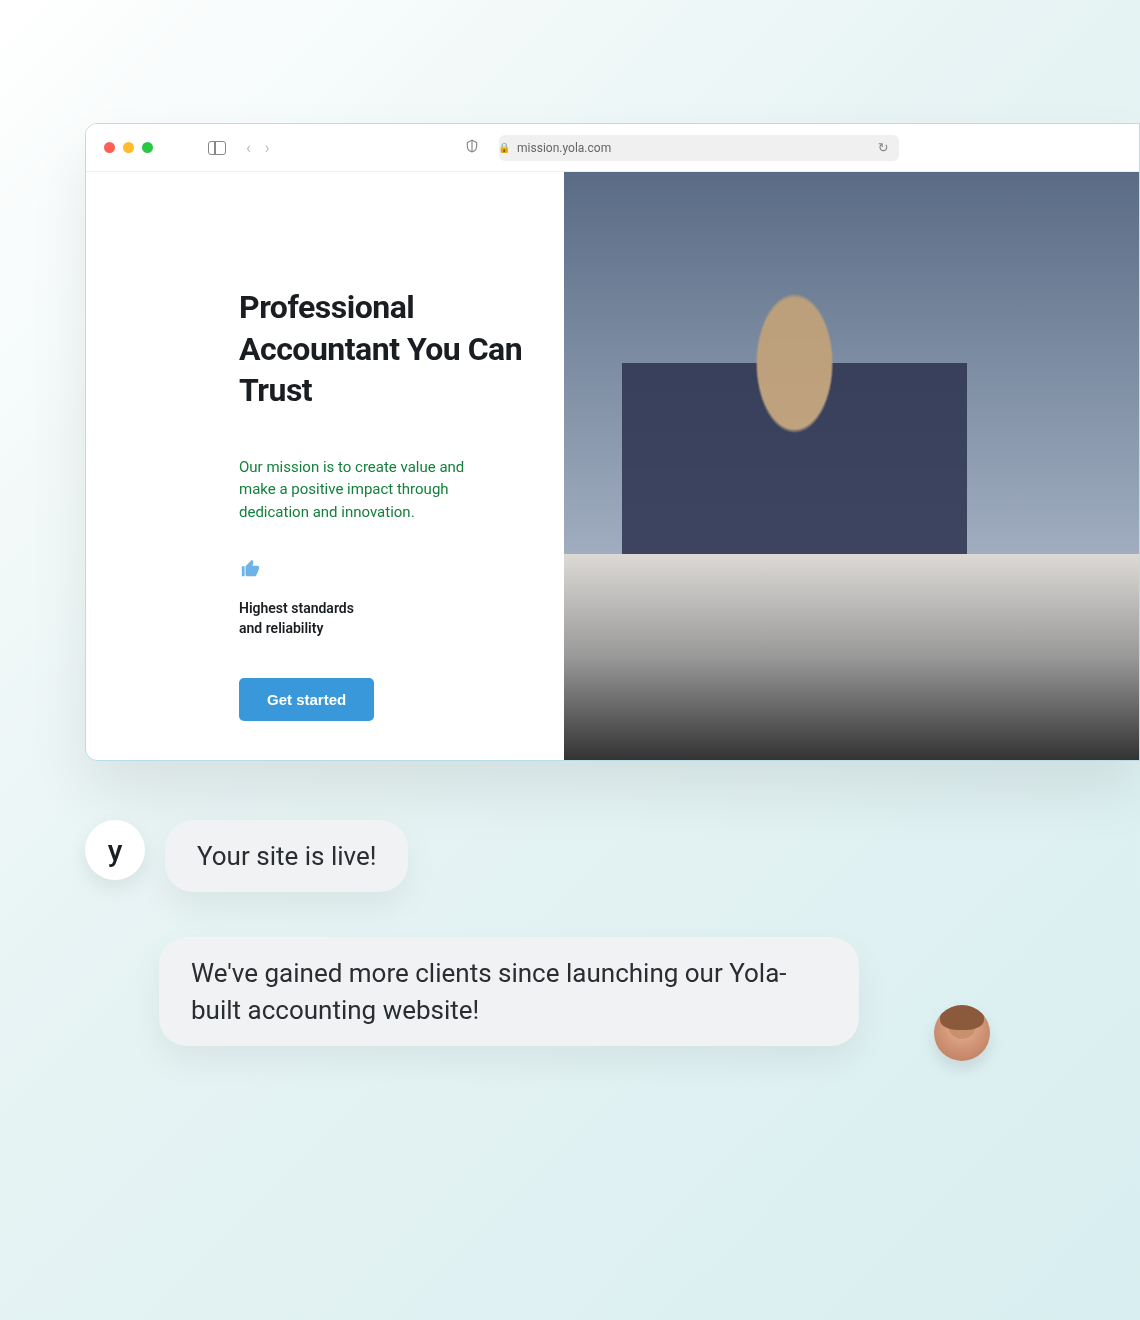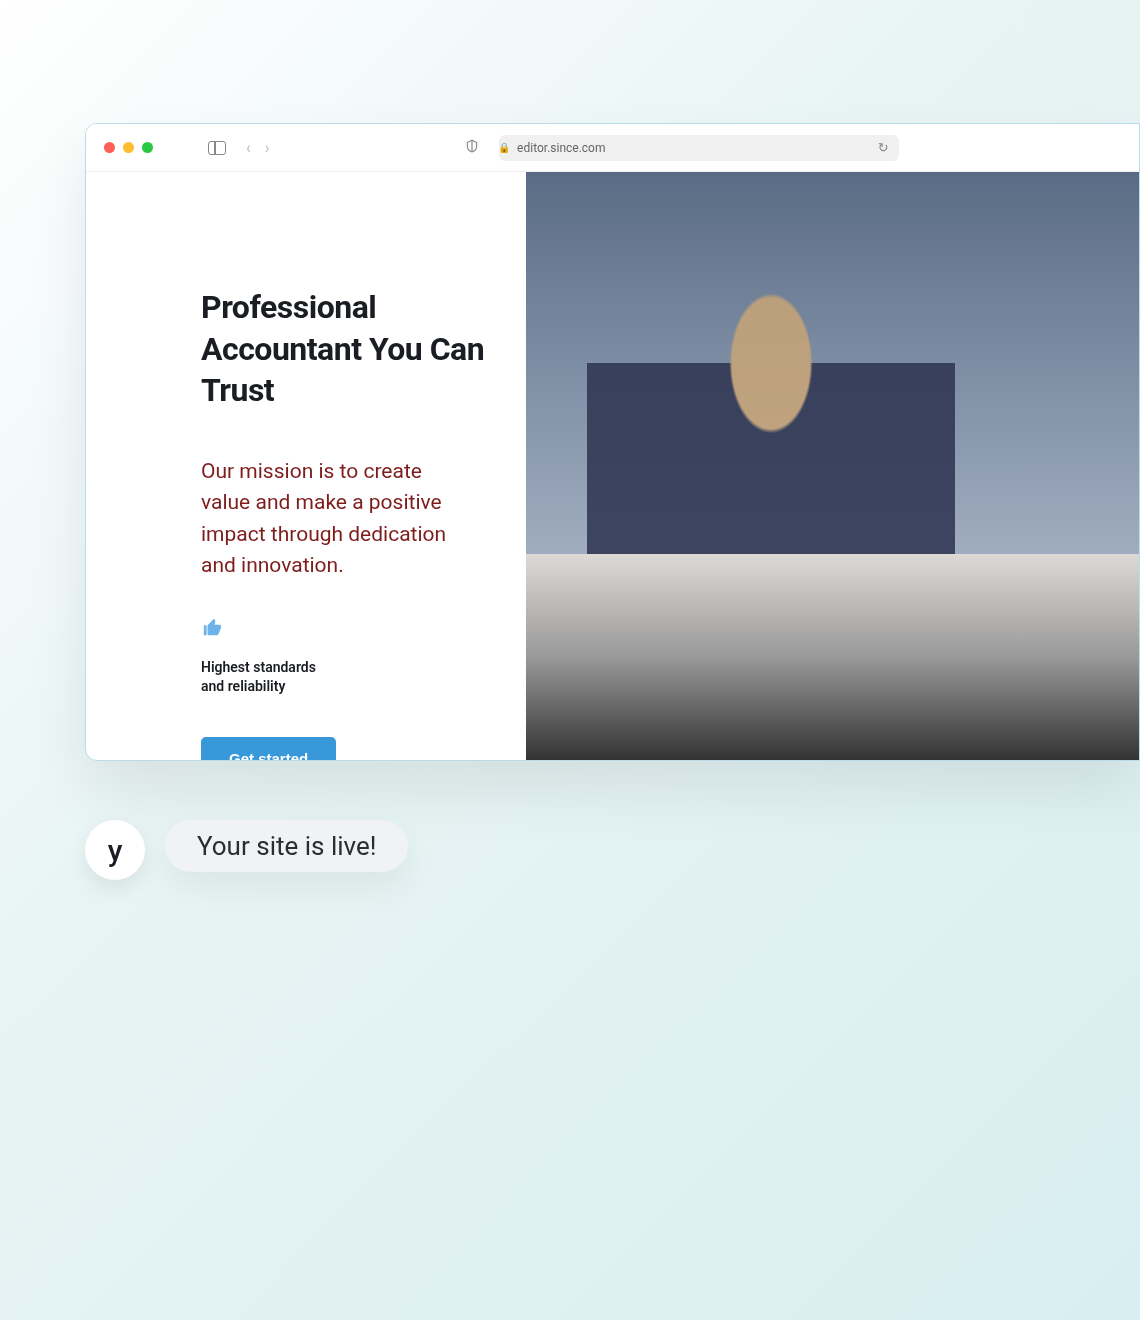--- a/index.html
+++ b/index.html
@@ -109,20 +109,21 @@
     .refresh-icon {
       margin-left: auto;
       margin-right: 10px;
       color: #888;
       font-size: 13px;
     }
     
     .browser-content {
       display: flex;
       height: calc(100% - 48px);
+      padding-left: 38px;
     }
     
     .content-left {
       width: 440px;
       padding: 115px 20px 40px 115px;
     }
     
     .content-right {
       flex: 1;
       background: linear-gradient(135deg, #8a9db5 0%, #b5c4d4 100%);
@@ -159,22 +160,22 @@
     .hero-title {
       font-size: 32px;
       font-weight: 700;
       color: #1a1d21;
       line-height: 1.3;
       margin-bottom: 20px;
       letter-spacing: -0.5px;
     }
     
     .hero-subtitle {
-      font-size: 21px;
-      color: #7f1d1d;
+      font-size: 15px;
+      color: #15803d;
       line-height: 1.5;
       margin-bottom: 35px;
       max-width: 250px;
       margin-top: 44px;
     }
     
     .features {
       display: flex;
       gap: 29px;
       margin-bottom: 40px;
@@ -234,21 +235,21 @@
       font-size: 30px;
       font-weight: 500;
       color: #1a1d21;
       box-shadow: 0 8px 20px rgba(0,0,0,0.08);
       margin-right: 20px;
       flex-shrink: 0;
     }
     
     .chat-bubble {
       background: #f0f2f3;
-      padding: 8px 32px;
+      padding: 18px 32px;
       border-radius: 28px;
       font-size: 26px;
       color: #2a2d31;
       line-height: 1.4;
       box-shadow: 0 15px 35px rgba(0,0,0,0.06);
     }
     
     .chat-bubble-small {
       display: inline-block;
     }
@@ -308,21 +309,21 @@
       <span>›</span>
     </div>
     <span class="shield-icon">
       <svg width="14" height="14" viewBox="0 0 24 24" fill="none" stroke="currentColor" stroke-width="2">
         <path d="M12 2 L4 6 L4 12 C4 17 7.5 21 12 22 C16.5 21 20 17 20 12 L20 6 Z"></path>
         <line x1="12" y1="2" x2="12" y2="22"></line>
       </svg>
     </span>
     <div class="address-bar">
       <span class="lock-icon">🔒</span>
-      <span>editor.since.com</span>
+      <span>mission.yola.com</span>
       <span class="refresh-icon">↻</span>
     </div>
   </div>
 
   <div class="browser-content">
     <div class="content-left">
       <h1 class="hero-title">Professional Accountant You Can Trust</h1>
       <p class="hero-subtitle">Our mission is to create value and make a positive impact through dedication and innovation.</p>
       
       <div class="features">
@@ -350,13 +351,19 @@
 <div class="chat-section">
   <div class="chat-row">
     <div class="avatar-left">
       <span>y</span>
     </div>
     <div class="chat-bubble chat-bubble-small">
       <span>Your site is live!</span>
     </div>
   </div>
 
+  <div class="chat-row" style="position:relative;">
+    <div class="chat-bubble chat-bubble-wide">
+      <span>We've gained more clients since launching our Yola-built accounting website!</span>
+    </div>
+    <div class="avatar-right"></div>
+  </div>
 </div>
 
 </body></html>

